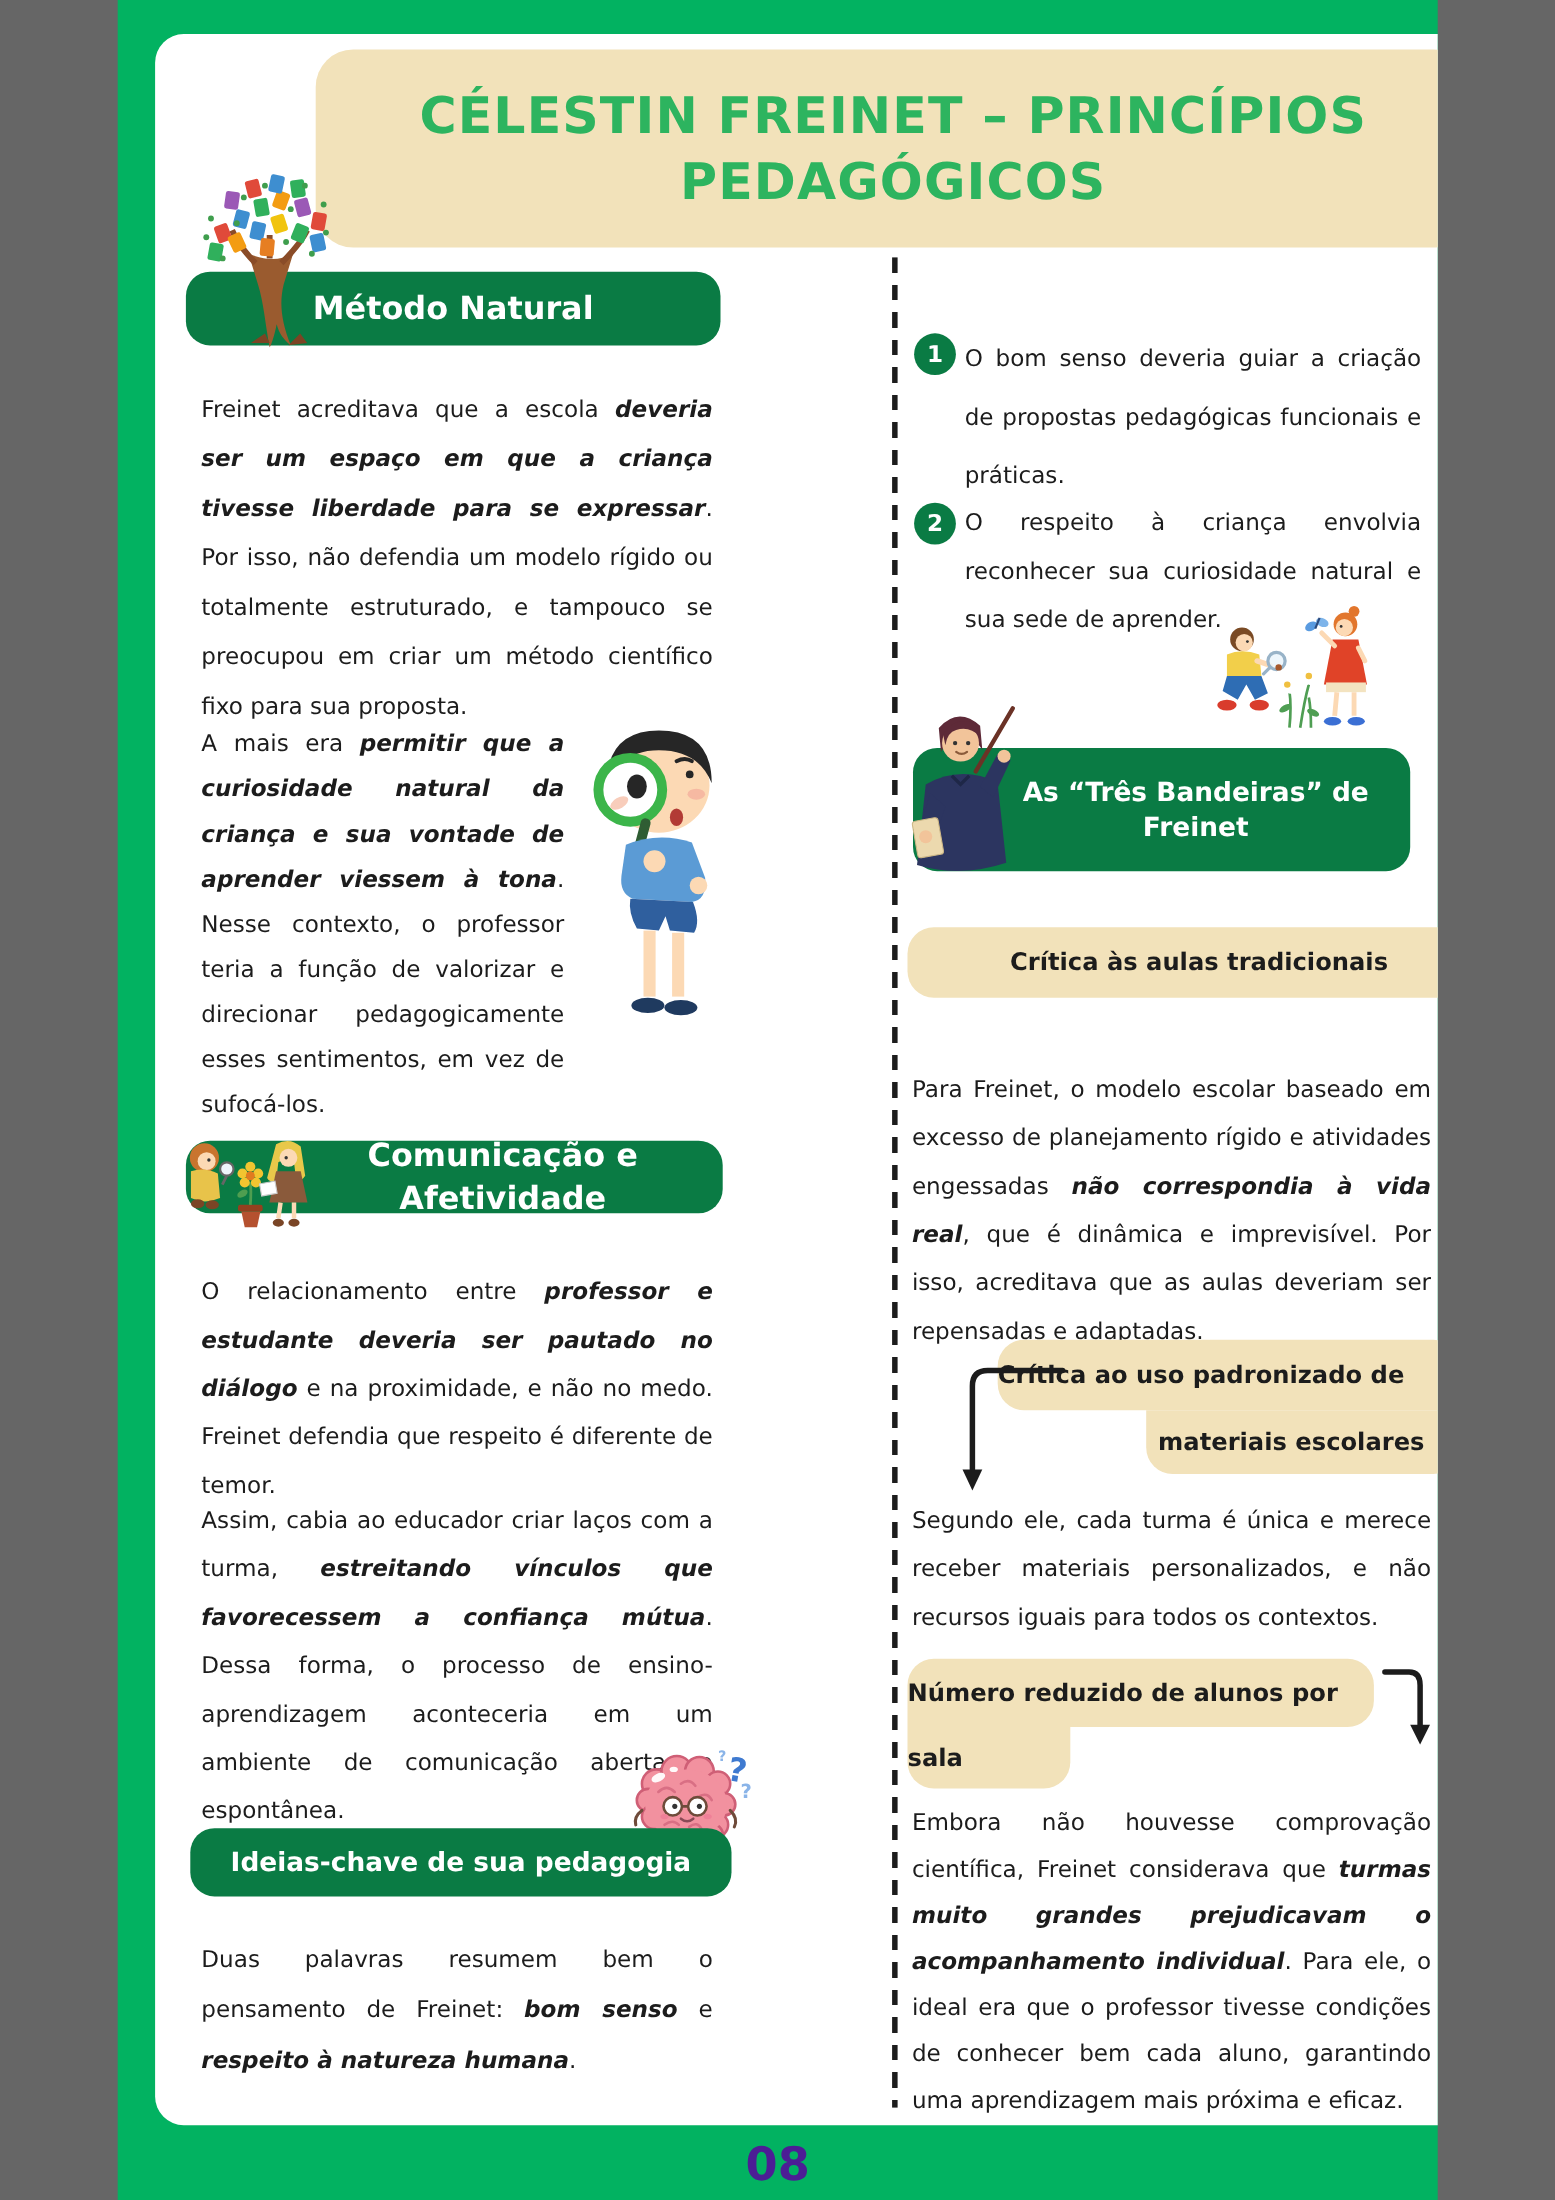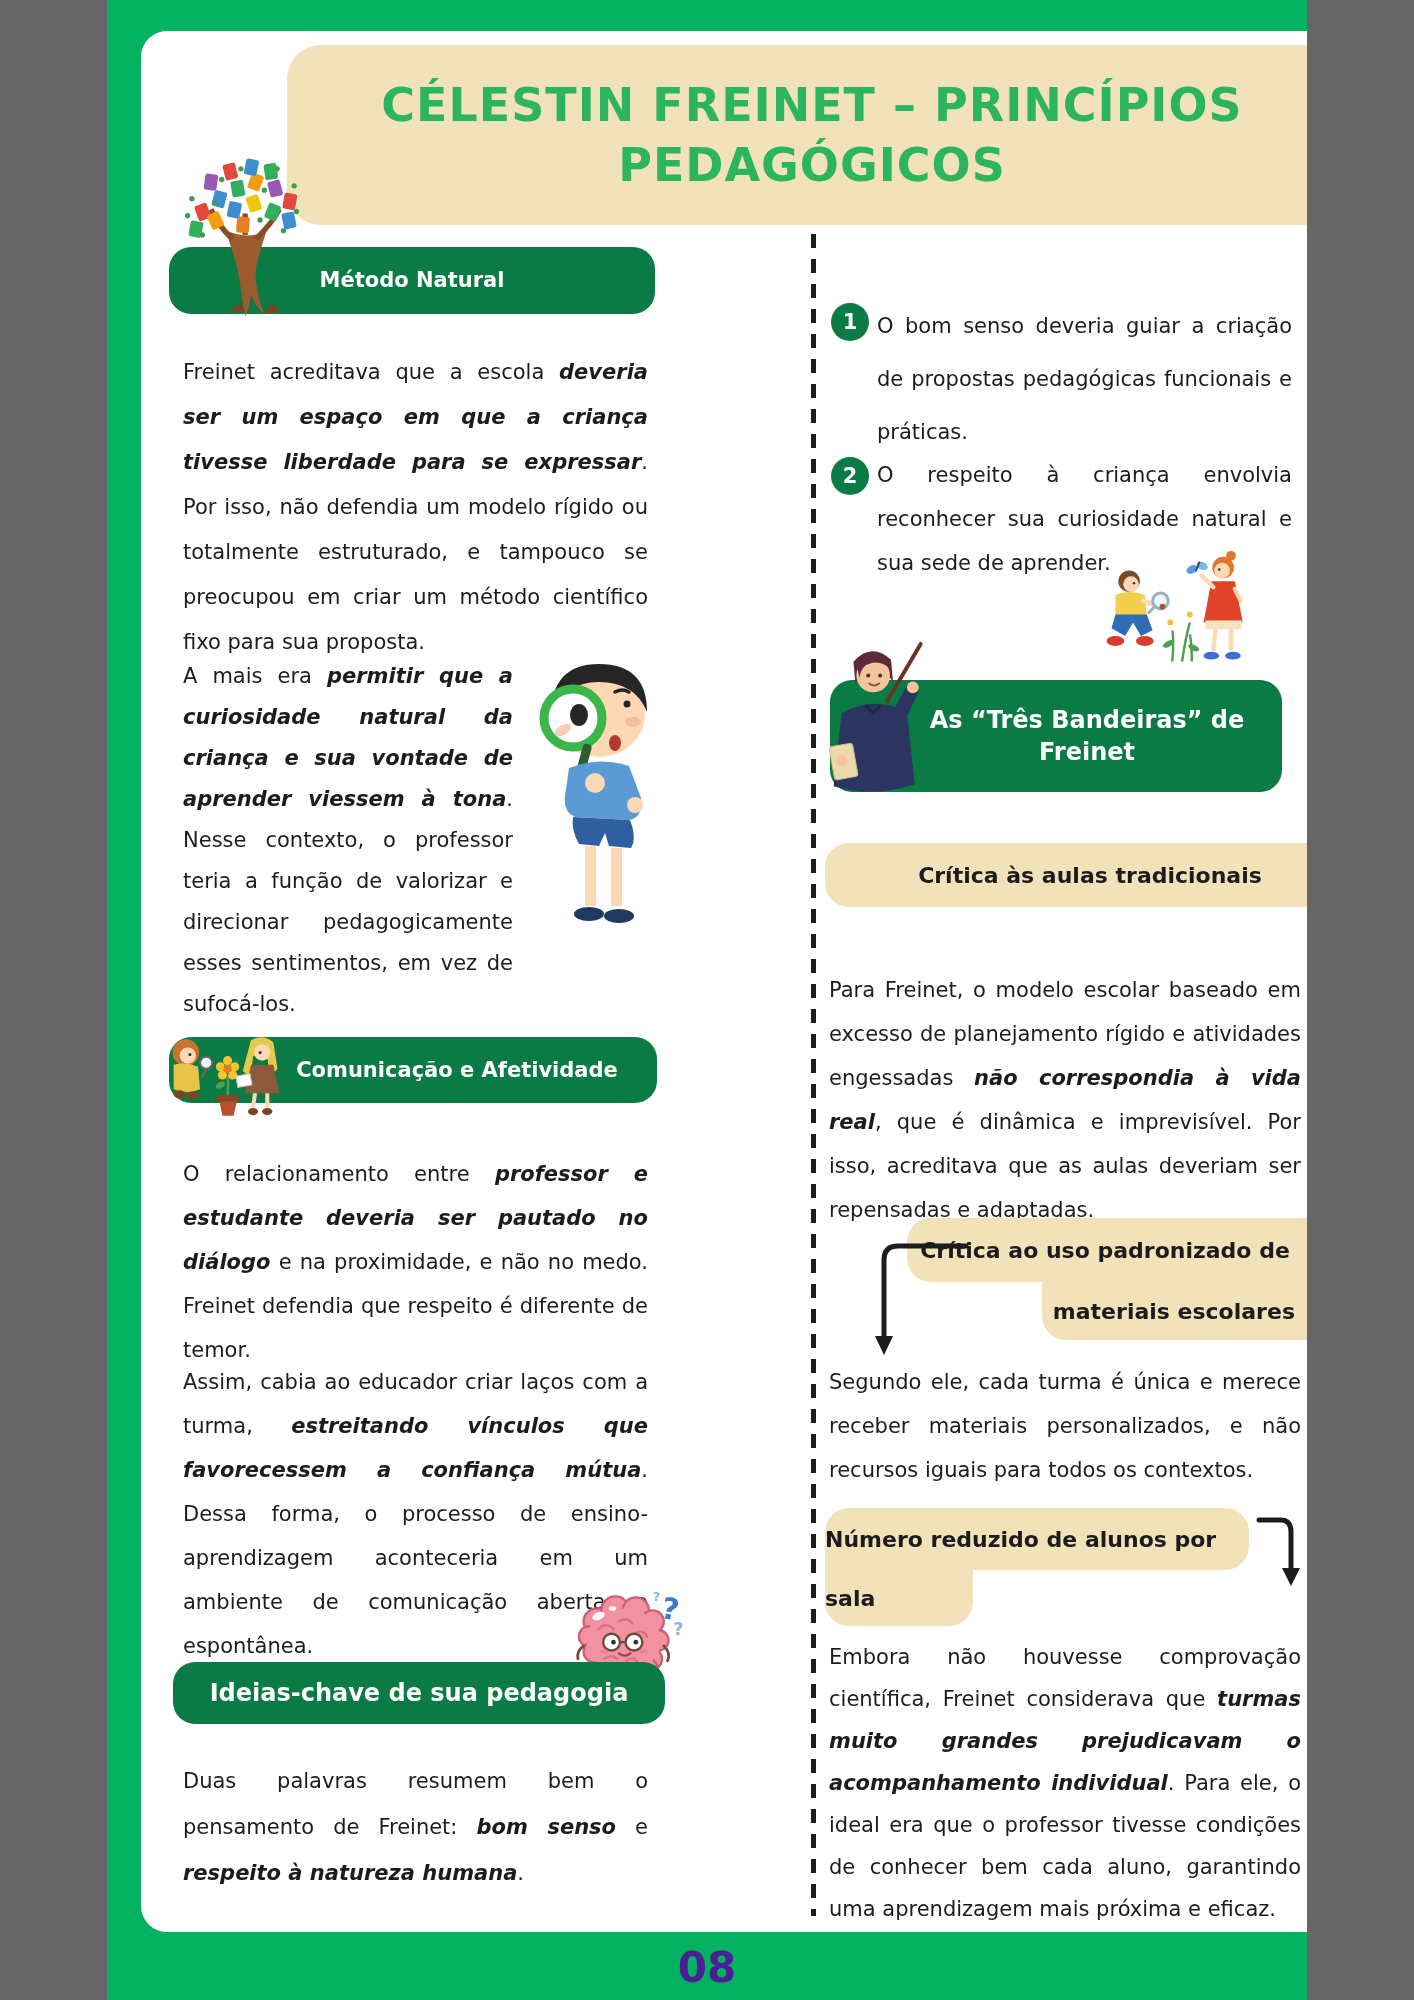--- a/index.html
+++ b/index.html
@@ -7,21 +7,21 @@
     --title-green:#2db45f; --ink:#1c1c1c;
   }
   *{margin:0;padding:0;box-sizing:border-box;}
   body{background:#666;font-family:"DejaVu Sans","Liberation Sans",sans-serif;}
   .page{position:relative;width:1200px;height:2000px;margin:0 auto;background:var(--green);overflow:hidden;}
   .sheet{position:absolute;left:34px;top:31px;width:1348px;height:1901px;background:#ffffff;border-radius:26px;}
   .abs{position:absolute;}
   .title-box{left:180px;top:45px;width:1050px;height:180px;background:var(--beige);border-radius:34px;
     display:flex;flex-direction:column;align-items:center;justify-content:center;gap:6px;}
   .title-line{color:var(--title-green);font-weight:bold;font-size:46px;letter-spacing:1px;}
-  .hdr{background:var(--dark-green);border-radius:22px;color:#fff;font-weight:bold;font-size:21px;
+  .hdr{background:var(--dark-green);border-radius:22px;color:#fff;font-weight:bold;font-size:29px;
     display:flex;align-items:center;justify-content:center;text-align:center;line-height:1.35;}
   .para{color:var(--ink);font-size:21px;line-height:45px;text-align:justify;}
   .para b{font-style:italic;font-weight:bold;}
   .badge{width:38px;height:38px;border-radius:50%;background:var(--dark-green);color:#fff;font-weight:bold;
     font-size:21px;display:flex;align-items:center;justify-content:center;}
   .tan{background:var(--beige);color:var(--ink);font-weight:bold;font-size:22px;display:flex;align-items:center;}
   .divider{left:704px;top:234px;width:4.5px;height:1682px;
     background:repeating-linear-gradient(to bottom,var(--ink) 0 14px,transparent 14px 25px);}
   .page-number{left:0;bottom:8px;width:100%;text-align:center;color:#4c1d95;font-size:42px;font-weight:600;}
   svg{display:block;}
@@ -283,21 +283,21 @@
   <div class="tan abs" style="left:718px;top:843px;width:530px;height:64px;border-radius:24px;justify-content:center">
     <span>Crítica às aulas tradicionais</span>
   </div>
   <svg class="abs" style="left:1262px;top:852px;width:60px;height:92px" viewBox="0 0 60 92">
     <path d="M4,18 H30 Q42,18 42,32 V64" fill="none" stroke="#1c1c1c" stroke-width="5" stroke-linecap="round"></path>
     <polygon points="33,62 51,62 42,80" fill="#1c1c1c"></polygon>
   </svg>
 
   <div class="para abs" style="left:722px;top:968px;width:472px;line-height:44px"><span>Para Freinet, o modelo escolar baseado em excesso de planejamento rígido e atividades engessadas </span><b>não correspondia à vida real</b><span>, que é dinâmica e imprevisível. Por isso, acreditava que as aulas deveriam ser repensadas e adaptadas.</span></div>
 
-  <div class="tan abs" style="left:800px;top:1218px;width:420px;height:64px;border-radius:24px 24px 0 24px;justify-content:center;padding-right:24px">
+  <div class="tan abs" style="left:800px;top:1218px;width:420px;height:64px;border-radius:24px 24px 0 24px;justify-content:flex-start;padding-right:24px">
     <span>Crítica ao uso padronizado de</span>
   </div>
   <div class="tan abs" style="left:935px;top:1282px;width:285px;height:58px;border-radius:0 0 24px 24px;justify-content:flex-end;padding-right:32px">
     <span>materiais escolares</span>
   </div>
   <svg class="abs" style="left:765px;top:1238px;width:100px;height:135px" viewBox="0 0 100 135">
     <path d="M94,8 H26 Q12,8 12,22 V100" fill="none" stroke="#1c1c1c" stroke-width="5" stroke-linecap="round"></path>
     <polygon points="3,98 21,98 12,117" fill="#1c1c1c"></polygon>
   </svg>
 

